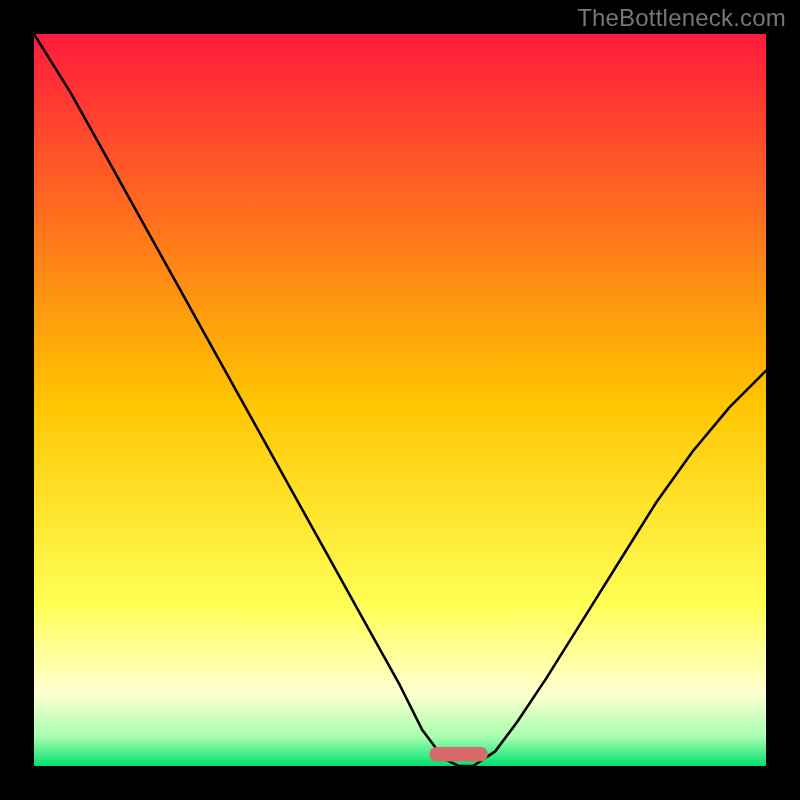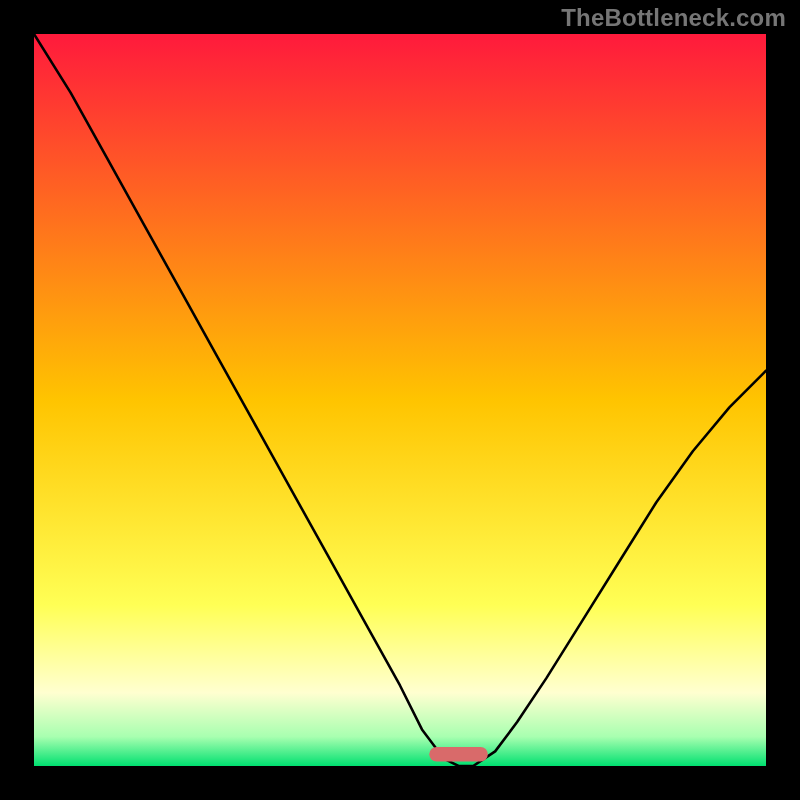--- a/index.html
+++ b/index.html
@@ -8,21 +8,20 @@
     width: 800px;
     height: 800px;
     background: #000;
     overflow: hidden;
   }
   .frame {
     position: relative;
     width: 800px;
     height: 800px;
     background: #000;
-    font-weight: bold;
   }
   .watermark {
     position: absolute;
     top: 4px;
     right: 14px;
     font-family: Arial, Helvetica, sans-serif;
     font-size: 24px;
     color: #767676;
     letter-spacing: 0.2px;
     z-index: 10;

